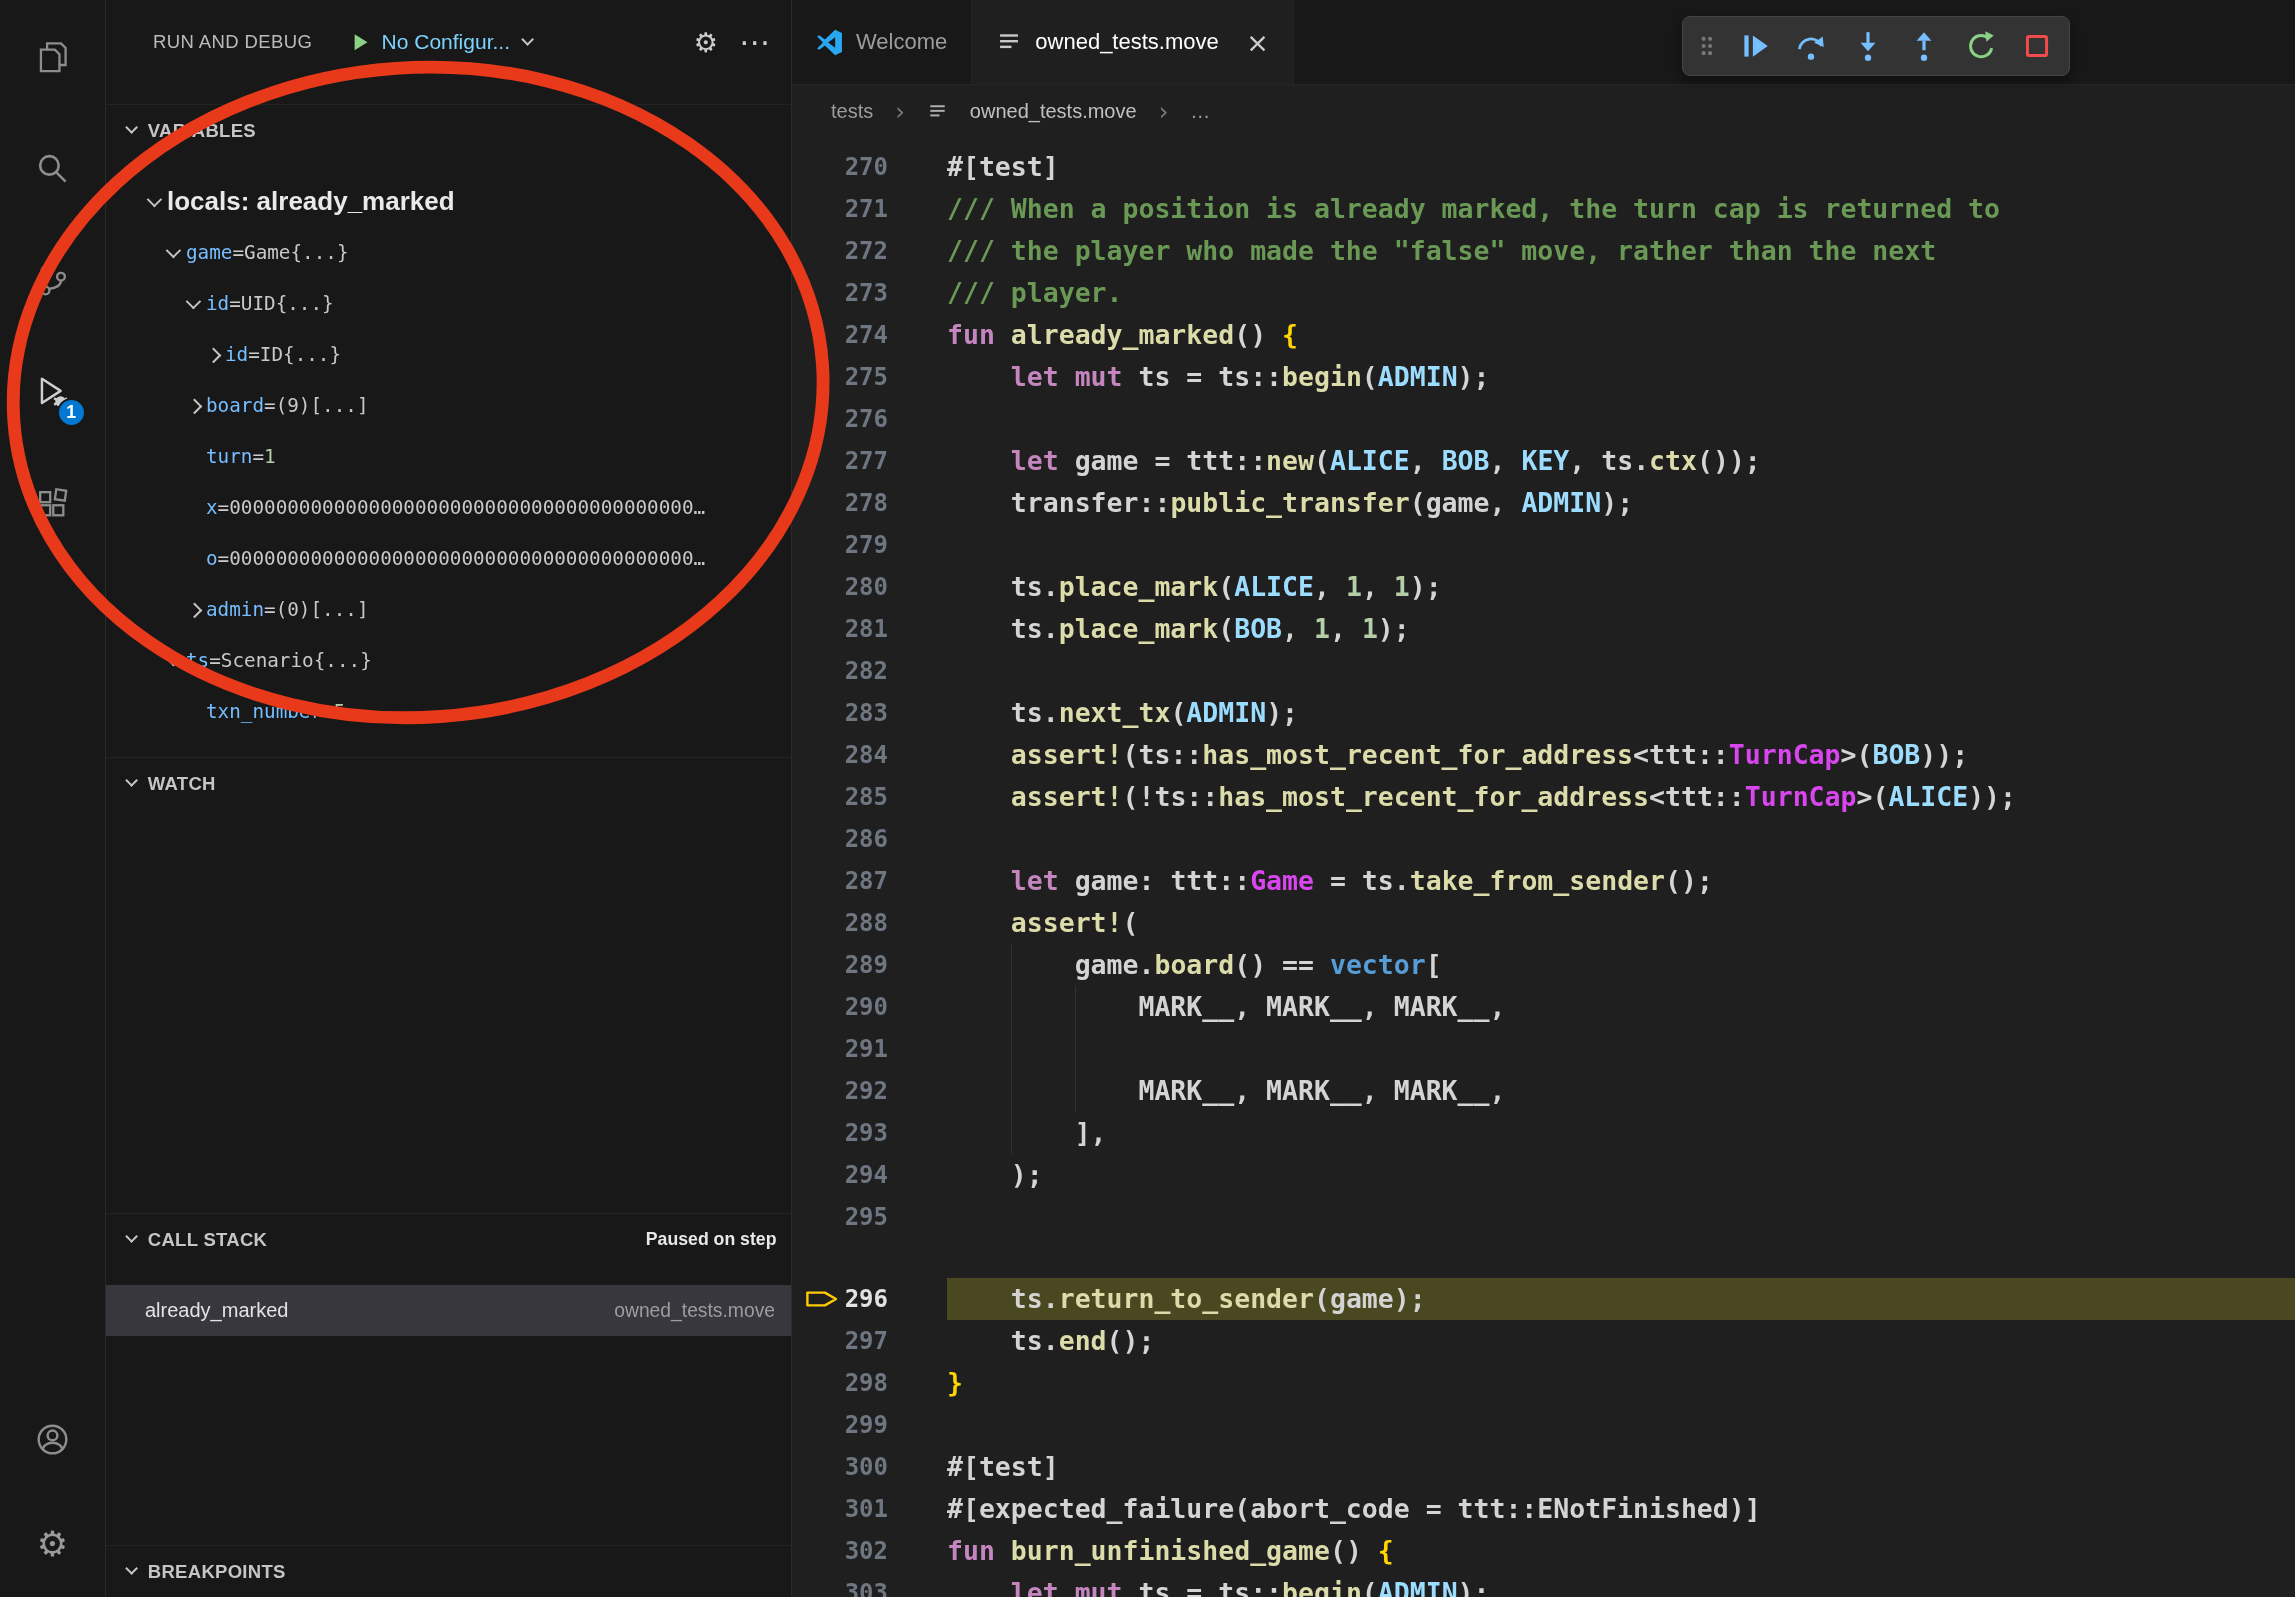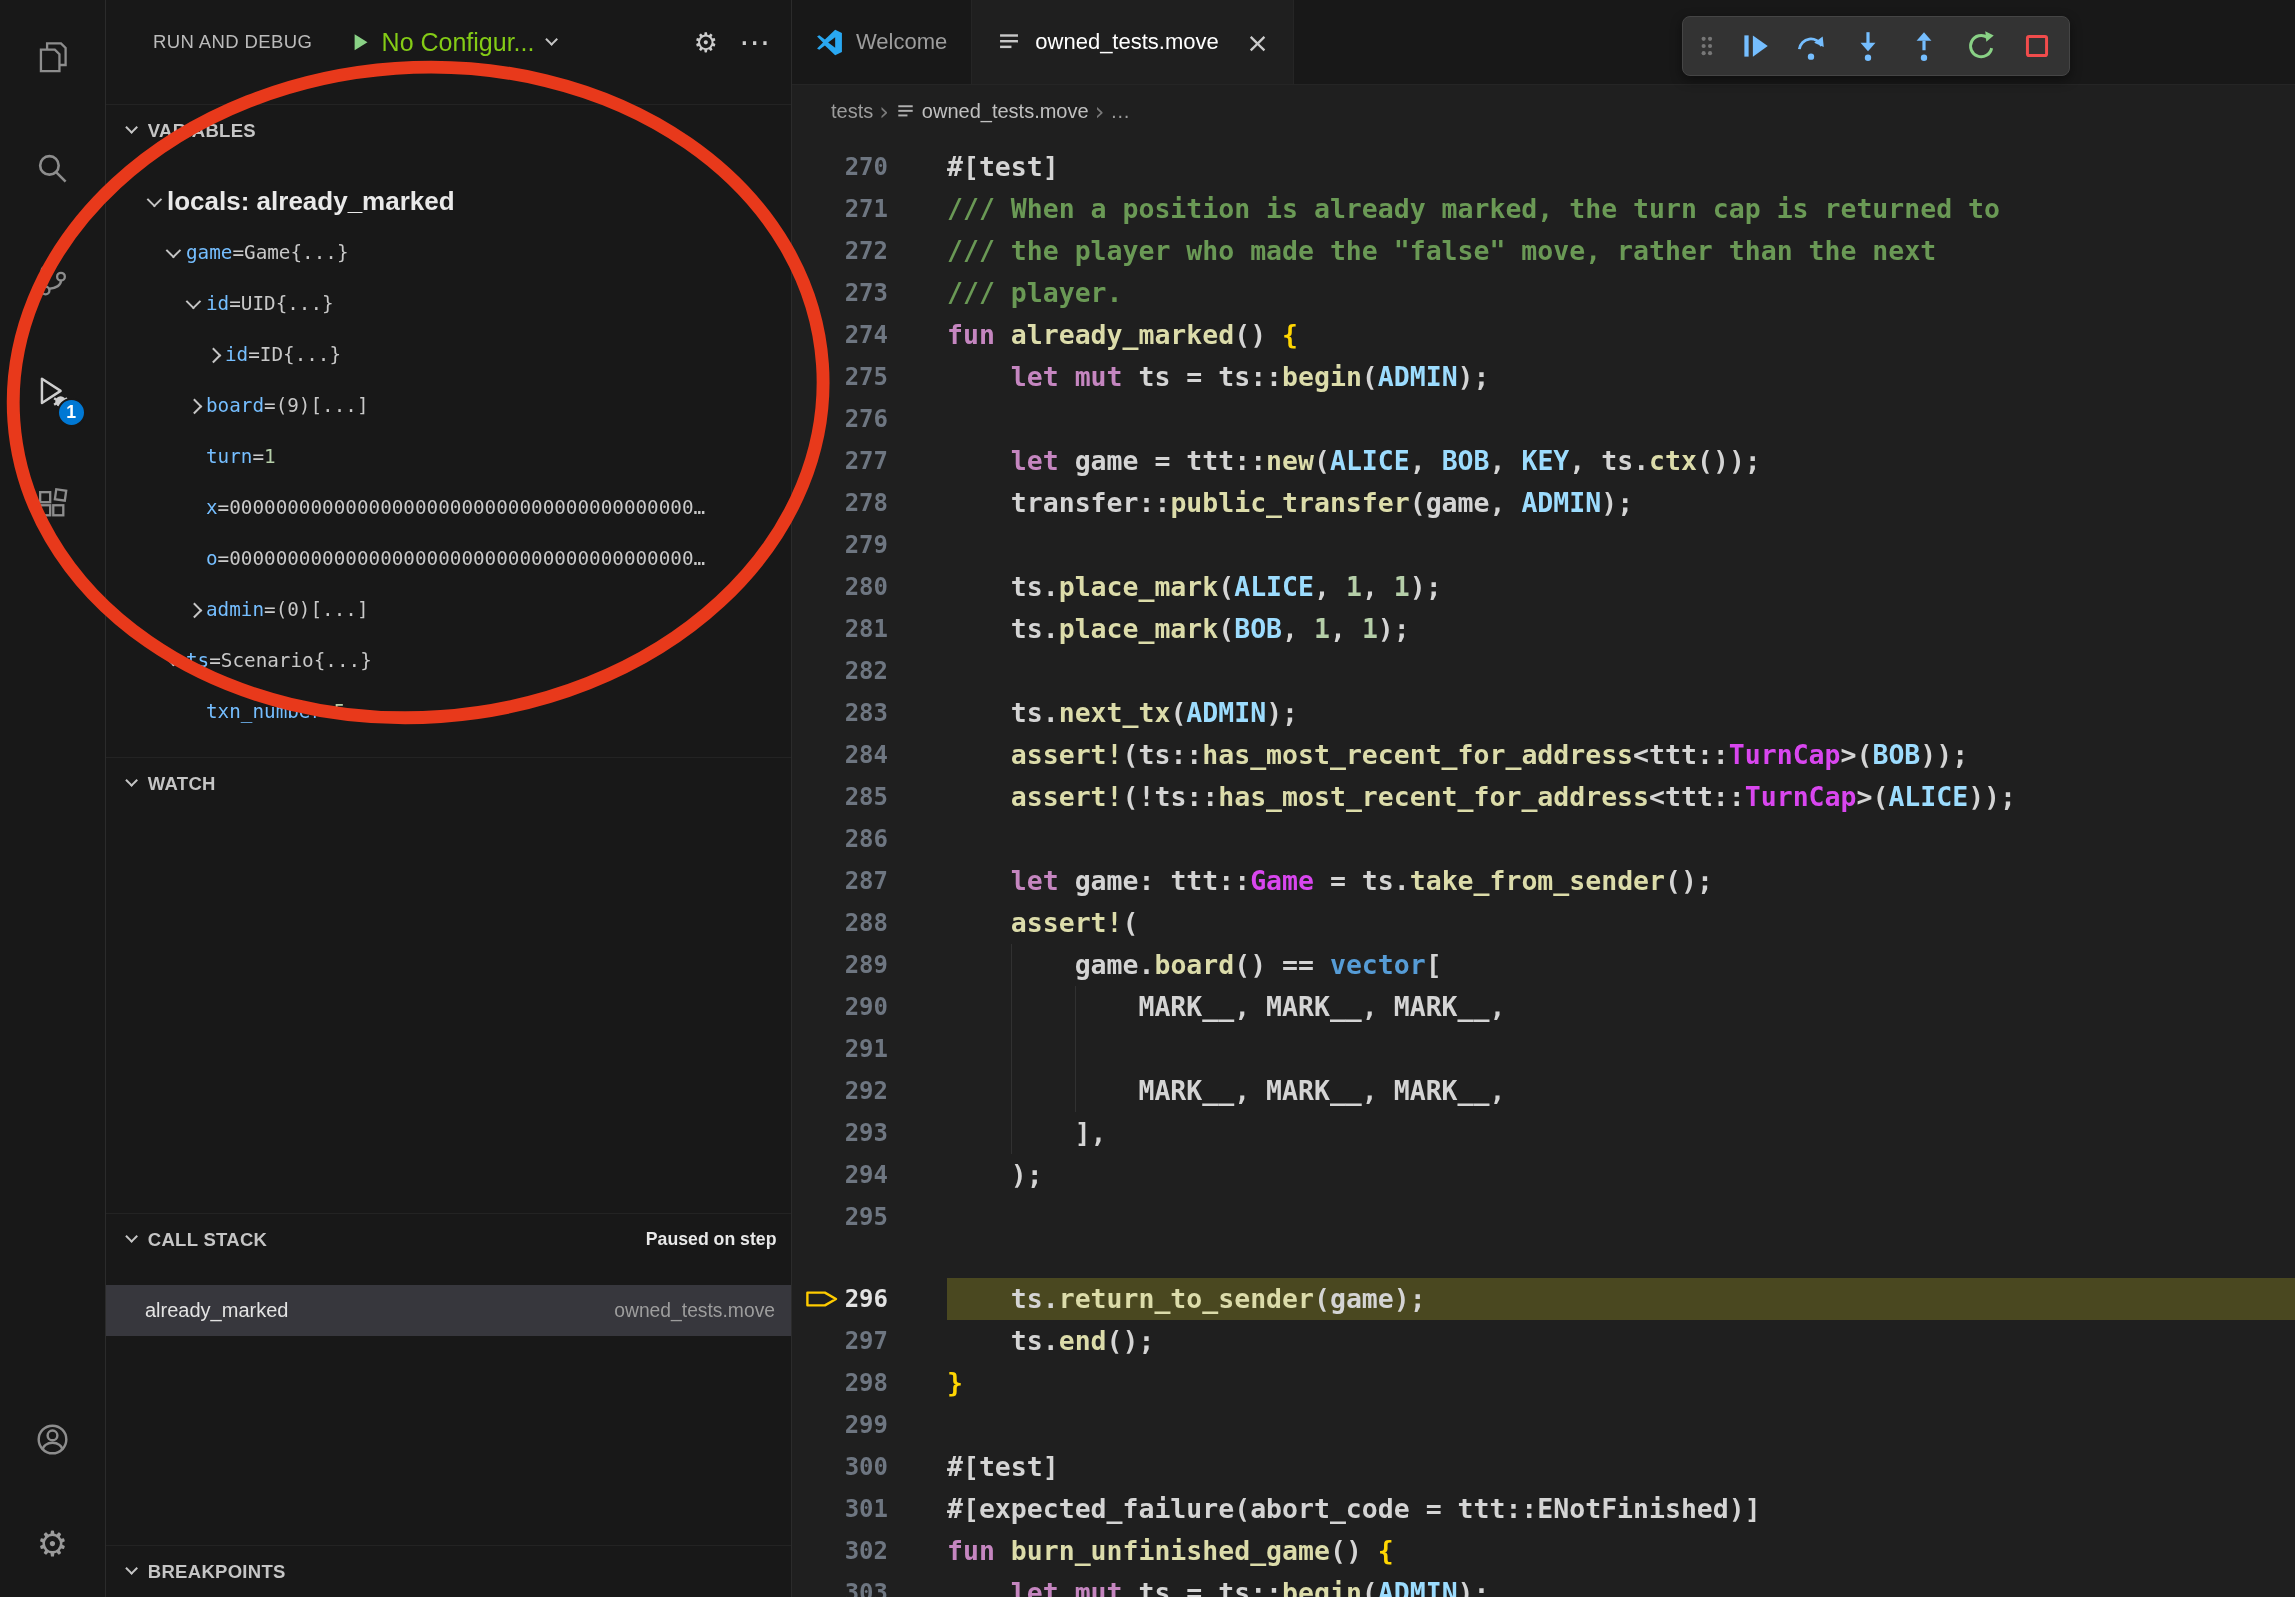--- a/index.html
+++ b/index.html
@@ -13,21 +13,21 @@
   .ab-bottom{margin-top:auto;}
   .ab-bottom .ab-btn{height:105px;}
   .ab-badge{position:absolute;right:19.3px;bottom:21px;min-width:29px;height:29px;border-radius:14.5px;background:#0078d4;color:#fff;font-size:17.7px;font-weight:bold;display:flex;align-items:center;justify-content:center;border:2.4px solid #181818;box-sizing:border-box;}
   .glyph-gear{font-family:"DejaVu Sans",sans-serif;font-size:35px;color:#9a9a9a;line-height:1;}
 
   
   .sidebar{width:685px;background:#181818;border-right:0.8px solid #2b2b2b;display:flex;flex-direction:column;flex:none;color:#cccccc;gap:20px;}
   .sb-titlebar{height:84px;flex:none;display:flex;align-items:center;padding-left:47px;padding-right:21px;}
   .sb-title{font-size:18.5px;color:#bbbbbb;letter-spacing:0.4px;white-space:nowrap;}
   .config{display:flex;align-items:center;gap:9.7px;margin-left:37px;cursor:pointer;min-width:0;}
-  .config-label{font-size:25px;color:#84cc16;white-space:nowrap;overflow:hidden;text-overflow:ellipsis;max-width:185px;}
+  .config-label{font-size:21px;color:#7dd3fc;white-space:nowrap;overflow:hidden;text-overflow:ellipsis;max-width:185px;}
   .sb-gear{margin-left:auto;font-family:"DejaVu Sans",sans-serif;font-size:27px;color:#cccccc;cursor:pointer;line-height:1;}
   .sb-more{margin-left:21px;font-family:"DejaVu Sans",sans-serif;font-size:31px;color:#cccccc;cursor:pointer;line-height:1;}
 
   .sec-header{height:51px;flex:none;display:flex;align-items:center;padding-left:17.7px;gap:6.4px;font-size:18.5px;font-weight:bold;color:#c5c5c5;letter-spacing:0.3px;border-top:0.8px solid #232323;cursor:pointer;}
   .paused{margin-left:auto;padding-right:14.5px;font-size:17.7px;font-weight:bold;color:#e8e8e8;letter-spacing:0;}
 
   .chev{width:24px;height:24px;flex:none;position:relative;display:inline-block;}
   .chev.down::before{content:"";position:absolute;left:6.4px;top:4.8px;width:8.8px;height:8.8px;border-right:2px solid #c5c5c5;border-bottom:2px solid #c5c5c5;transform:rotate(45deg);}
   .chev.right::before{content:"";position:absolute;left:7.2px;top:7.2px;width:8.8px;height:8.8px;border-right:2px solid #c5c5c5;border-bottom:2px solid #c5c5c5;transform:rotate(-45deg);}
   .chev.blank::before{content:none;}
@@ -48,21 +48,21 @@
   .cs-file{margin-left:auto;color:#9d9d9d;font-size:19.3px;}
   .cs-body{flex:1;}
 
   
   .editor{flex:1;display:flex;flex-direction:column;position:relative;background:#1f1f1f;min-width:0;}
   .tabsbar{height:84px;flex:none;background:#181818;display:flex;border-bottom:0.8px solid #252525;}
   .tab{display:flex;align-items:center;gap:13px;padding:0 24px;font-size:22px;color:#9d9d9d;background:#181818;border-right:0.8px solid #252525;cursor:pointer;white-space:nowrap;}
   .tab.active{background:#1f1f1f;color:#ffffff;}
   .tab-close{font-family:"DejaVu Sans",sans-serif;font-size:27px;color:#cccccc;margin-left:14.5px;cursor:pointer;line-height:1;}
 
-  .breadcrumbs{height:53px;flex:none;display:flex;align-items:center;gap:6px;padding-left:39px;font-size:20px;color:#9d9d9d;background:#1f1f1f;}
+  .breadcrumbs{height:53px;flex:none;display:flex;align-items:center;gap:22px;padding-left:39px;font-size:20px;color:#9d9d9d;background:#1f1f1f;}
   .bc-sep{font-family:"DejaVu Sans",sans-serif;font-size:24px;color:#7a7a7a;line-height:1;}
   .bc-file{color:#c0c0c0;}
 
   .code{flex:1;overflow:hidden;padding-top:8px;font-family:"DejaVu Sans Mono",monospace;font-size:26.5px;position:relative;}
   .cl{display:flex;height:42px;line-height:42px;white-space:pre;position:relative;font-weight:bold;}
   .cl-margin{width:48px;flex:none;position:relative;}
   .cl-margin svg{position:absolute;right:0px;top:8px;}
   .cl-num{width:48px;flex:none;text-align:right;color:#6e7681;font-size:24px;}
   .cl-text{margin-left:59px;position:relative;flex:1;min-width:0;}
   .cl.current{background:linear-gradient(to right,rgba(0,0,0,0) 155px,#4a4820 155px);margin-top:40px;}

